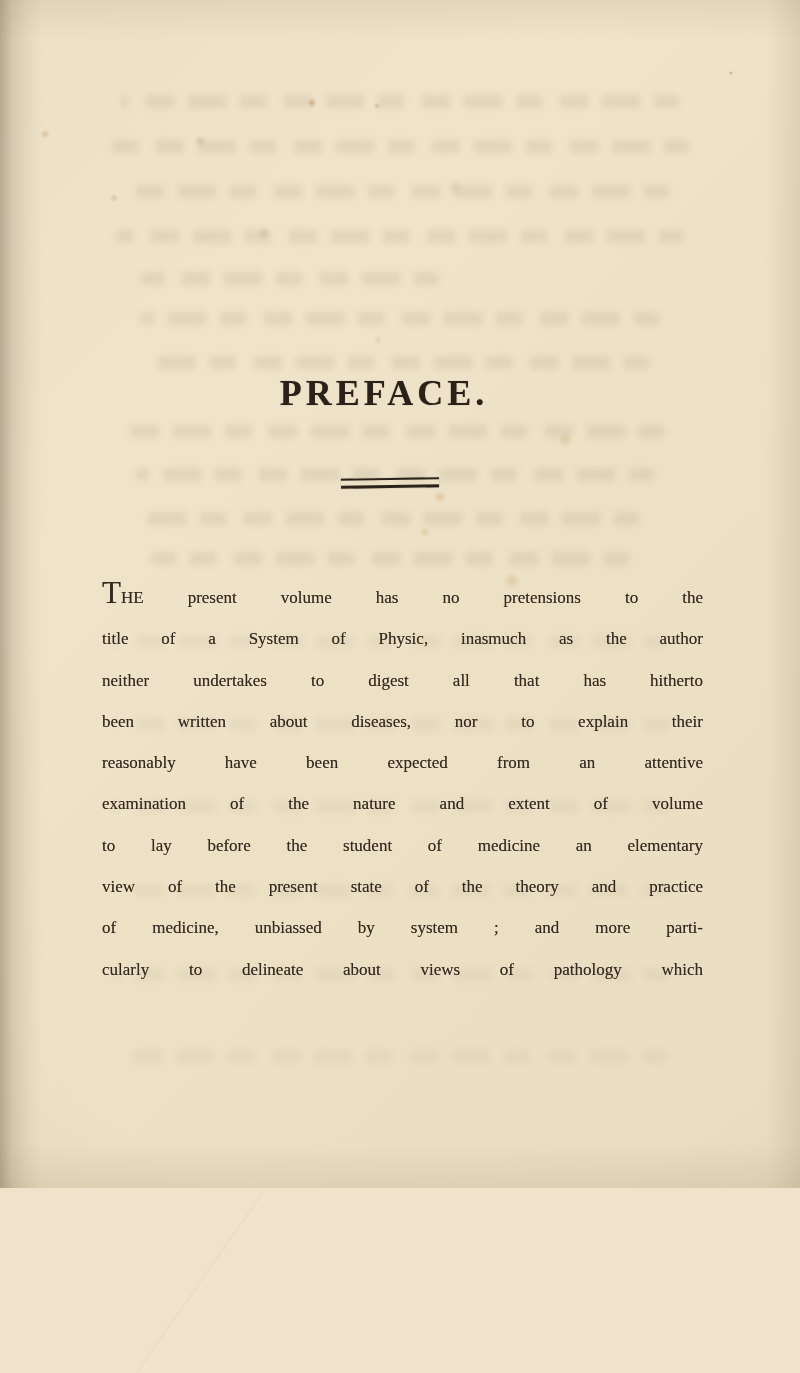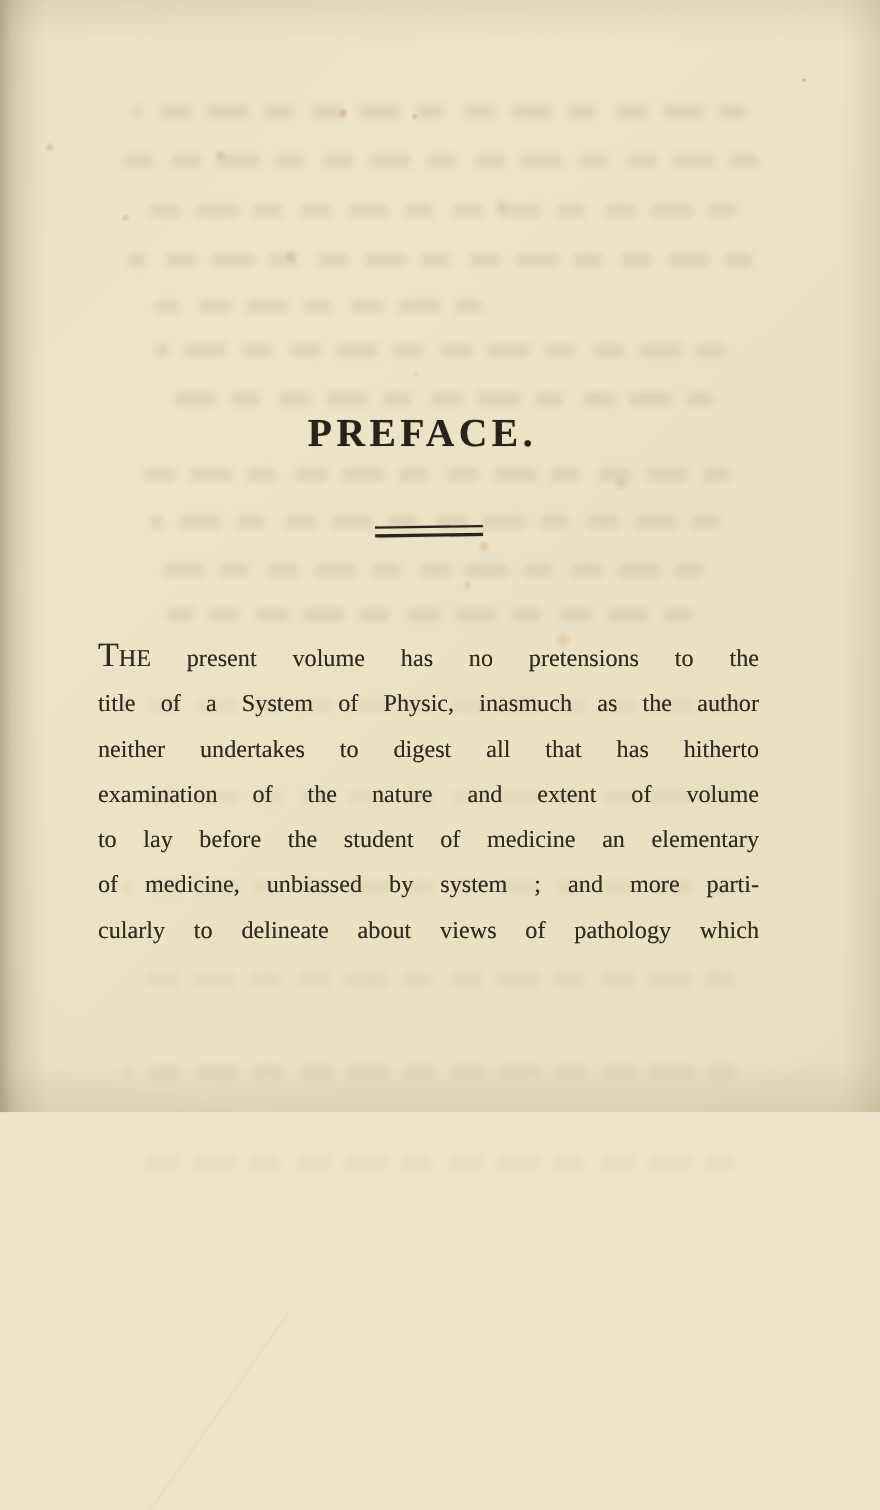--- a/index.html
+++ b/index.html
@@ -4,21 +4,21 @@
 <style>
   html, body { margin: 0; padding: 0; }
   body {
     width: 800px; height: 1373px;
     background: #efe4cb;
     font-family: "Liberation Serif", serif;
     overflow: hidden;
   }
   #scan-page {
     position: relative;
-    width: 800px; height: 1011px;
+    width: 800px; height: 1188px;
     background:
       radial-gradient(circle 7px  at 312px 103px, rgba(176,112,48,.40), transparent 70%),
       radial-gradient(circle 5px  at 377px 106px, rgba(176,112,48,.32), transparent 70%),
       radial-gradient(circle 9px  at 200px 141px, rgba(170,120,60,.22), transparent 70%),
       radial-gradient(circle 7px  at 45px  134px, rgba(160,110,55,.28), transparent 70%),
       radial-gradient(circle 6px  at 114px 198px, rgba(160,110,55,.26), transparent 70%),
       radial-gradient(circle 10px at 264px 233px, rgba(165,120,60,.18), transparent 70%),
       radial-gradient(circle 13px at 455px 187px, rgba(180,140,80,.14), transparent 70%),
       radial-gradient(circle 3px  at 731px 73px,  rgba(150,95,40,.45),  transparent 70%),
       radial-gradient(circle 11px at 565px 440px, rgba(190,140,70,.22), transparent 70%),
@@ -83,22 +83,22 @@
   .divider {
     width: 98px; height: 5px;
     border-top: 2px solid #2c241b;
     border-bottom: 3px solid #2c241b;
     transform: rotate(-0.8deg);
     box-shadow: 0 0 1px rgba(44,36,27,.6);
   }
 
   .body-text {
     position: absolute;
-    top: 577px; left: 89px; width: 601px;
-    font-size: 22px;
+    top: 577px; left: 102px; width: 601px;
+    font-size: 17px;
     line-height: 41.3px;
     color: #332a20;
     text-shadow: 0 0 0.5px rgba(51,42,32,.55);
   }
   .body-text .line {
     text-align: justify;
     text-align-last: justify;
     white-space: normal;
   }
   .body-text .line.first::first-letter {
@@ -134,19 +134,22 @@
   <h1 class="heading">PREFACE.</h1>
 
   <div class="divider-wrap">
     <div class="divider"></div>
   </div>
 
   <div class="body-text">
     <div class="line first">THE present volume has no pretensions to the</div>
     <div class="line">title of a System of Physic, inasmuch as the author</div>
     <div class="line">neither undertakes to digest all that has hitherto</div>
+    <div class="line">been written about diseases, nor to explain their</div>
+    <div class="line">reasonably have been expected from an attentive</div>
     <div class="line">examination of the nature and extent of volume</div>
     <div class="line">to lay before the student of medicine an elementary</div>
+    <div class="line">view of the present state of the theory and practice</div>
     <div class="line">of medicine, unbiassed by system ; and more parti-</div>
     <div class="line">cularly to delineate about views of pathology which</div>
   </div>
 
 </div>
 
 </body></html>

